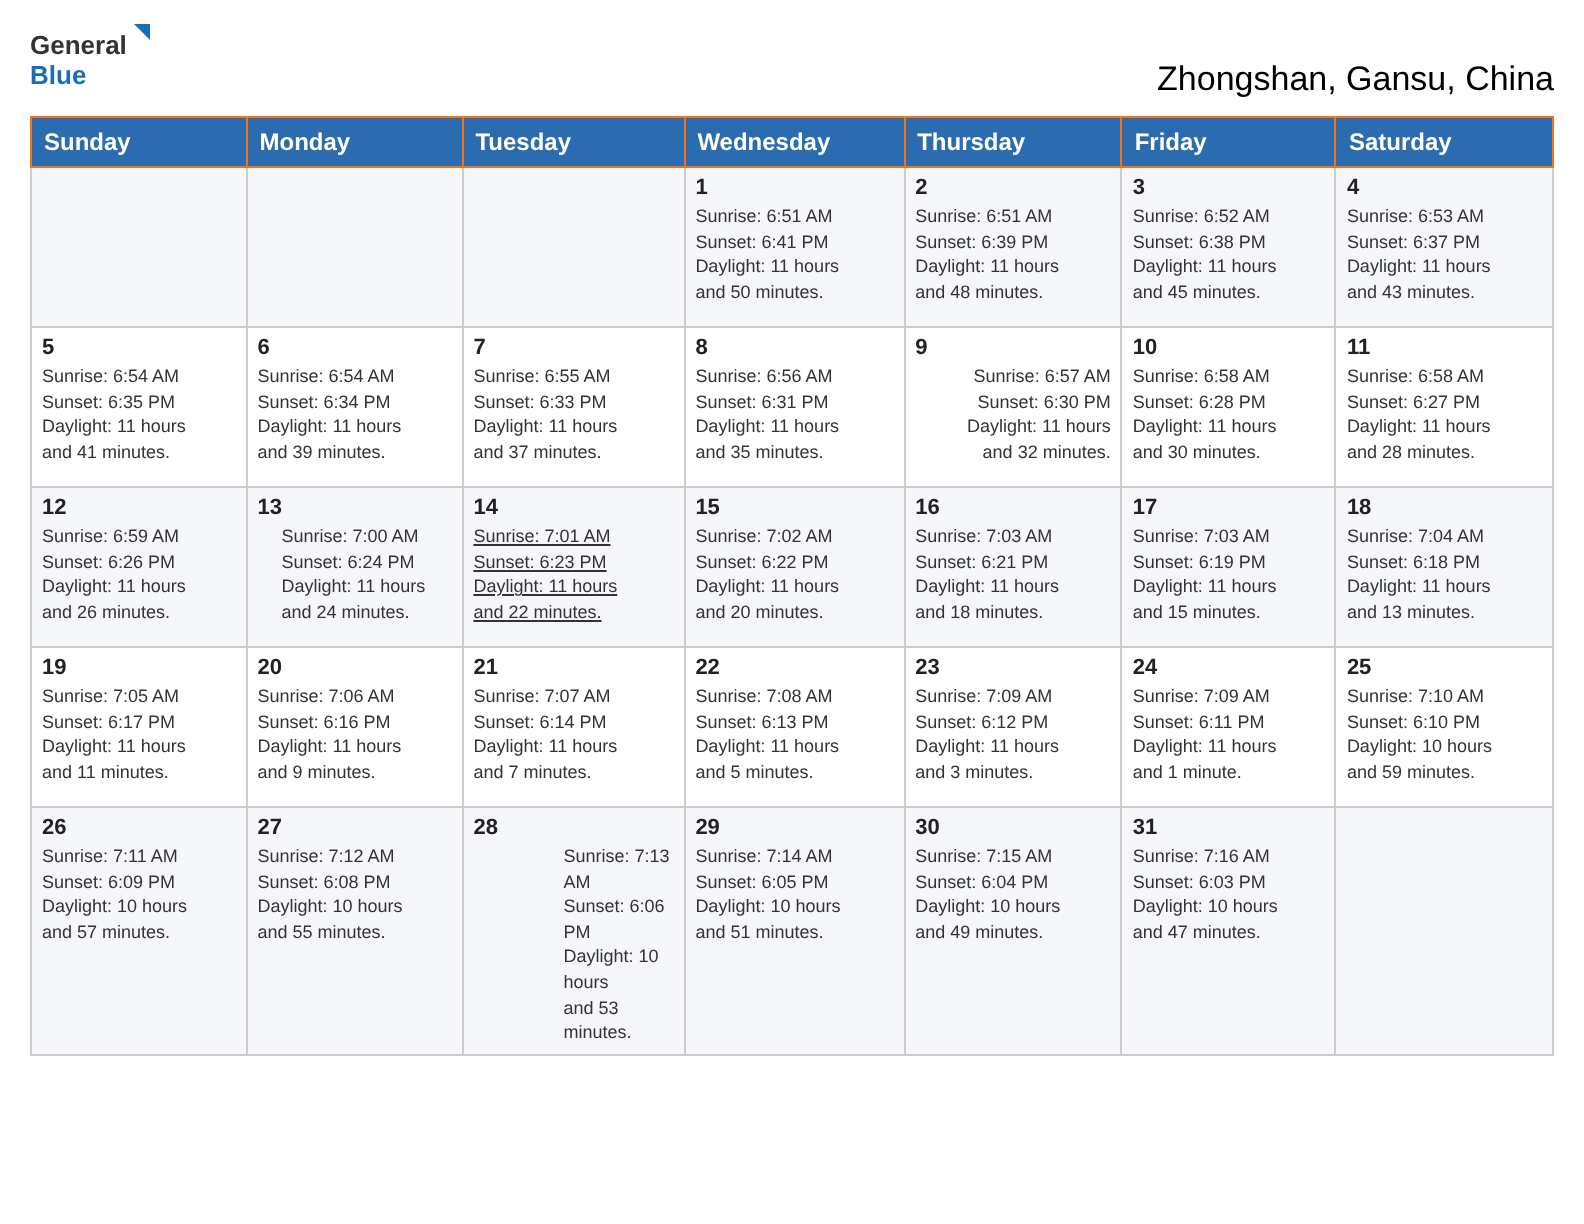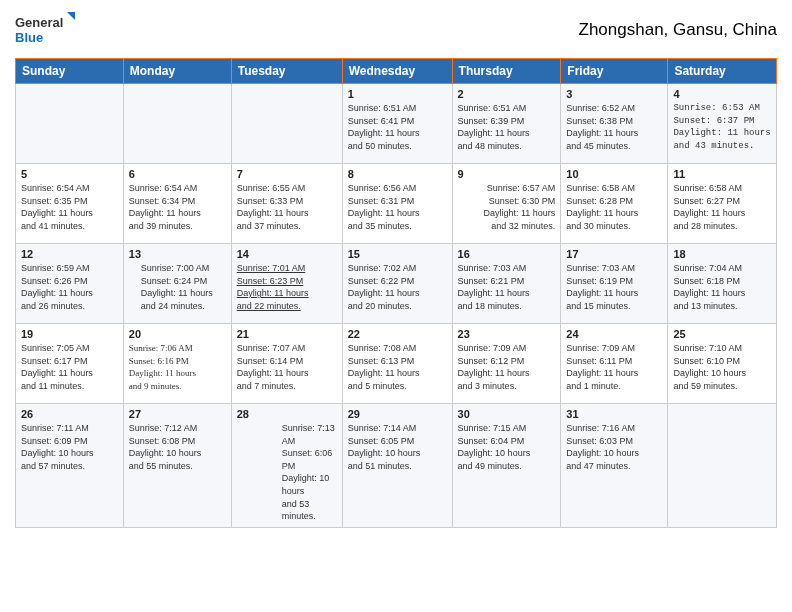--- a/index.html
+++ b/index.html
@@ -12,21 +12,21 @@
     }
     .page {
       width: 792px;
       min-height: 612px;
       padding: 10px 15px 10px 15px;
       background: #fff;
     }
     .header {
       display: flex;
       justify-content: space-between;
-      align-items: center;
+      align-items: flex-end;
       margin-bottom: 8px;
     }
     .logo {
       display: flex;
       align-items: center;
       gap: 4px;
     }
     .title-block {
       text-align: right;
     }
@@ -133,21 +133,21 @@
           </td>
           <td>
             <span class="day-num">3</span>
             <div class="day-detail" style="white-space: pre-line;">Sunrise: 6:52 AM
 Sunset: 6:38 PM
 Daylight: 11 hours
 and 45 minutes.</div>
           </td>
           <td>
             <span class="day-num">4</span>
-            <div class="day-detail" style="white-space: pre-line; font-family: Liberation Mono, monospace;">Sunrise: 6:53 AM
+            <div class="day-detail" style="white-space: pre-line;">Sunrise: 6:53 AM
 Sunset: 6:37 PM
 Daylight: 11 hours
 and 43 minutes.</div>
           </td>
         </tr>
         <tr>
           <td>
             <span class="day-num">5</span>
             <div class="day-detail" style="white-space: pre-line;">Sunrise: 6:54 AM
 Sunset: 6:35 PM
@@ -251,21 +251,21 @@
         <tr>
           <td>
             <span class="day-num">19</span>
             <div class="day-detail" style="white-space: pre-line;">Sunrise: 7:05 AM
 Sunset: 6:17 PM
 Daylight: 11 hours
 and 11 minutes.</div>
           </td>
           <td>
             <span class="day-num">20</span>
-            <div class="day-detail" style="white-space: pre-line; font-family: Liberation Serif, serif;">Sunrise: 7:06 AM
+            <div class="day-detail" style="white-space: pre-line;">Sunrise: 7:06 AM
 Sunset: 6:16 PM
 Daylight: 11 hours
 and 9 minutes.</div>
           </td>
           <td>
             <span class="day-num">21</span>
             <div class="day-detail" style="white-space: pre-line;">Sunrise: 7:07 AM
 Sunset: 6:14 PM
 Daylight: 11 hours
 and 7 minutes.</div>

